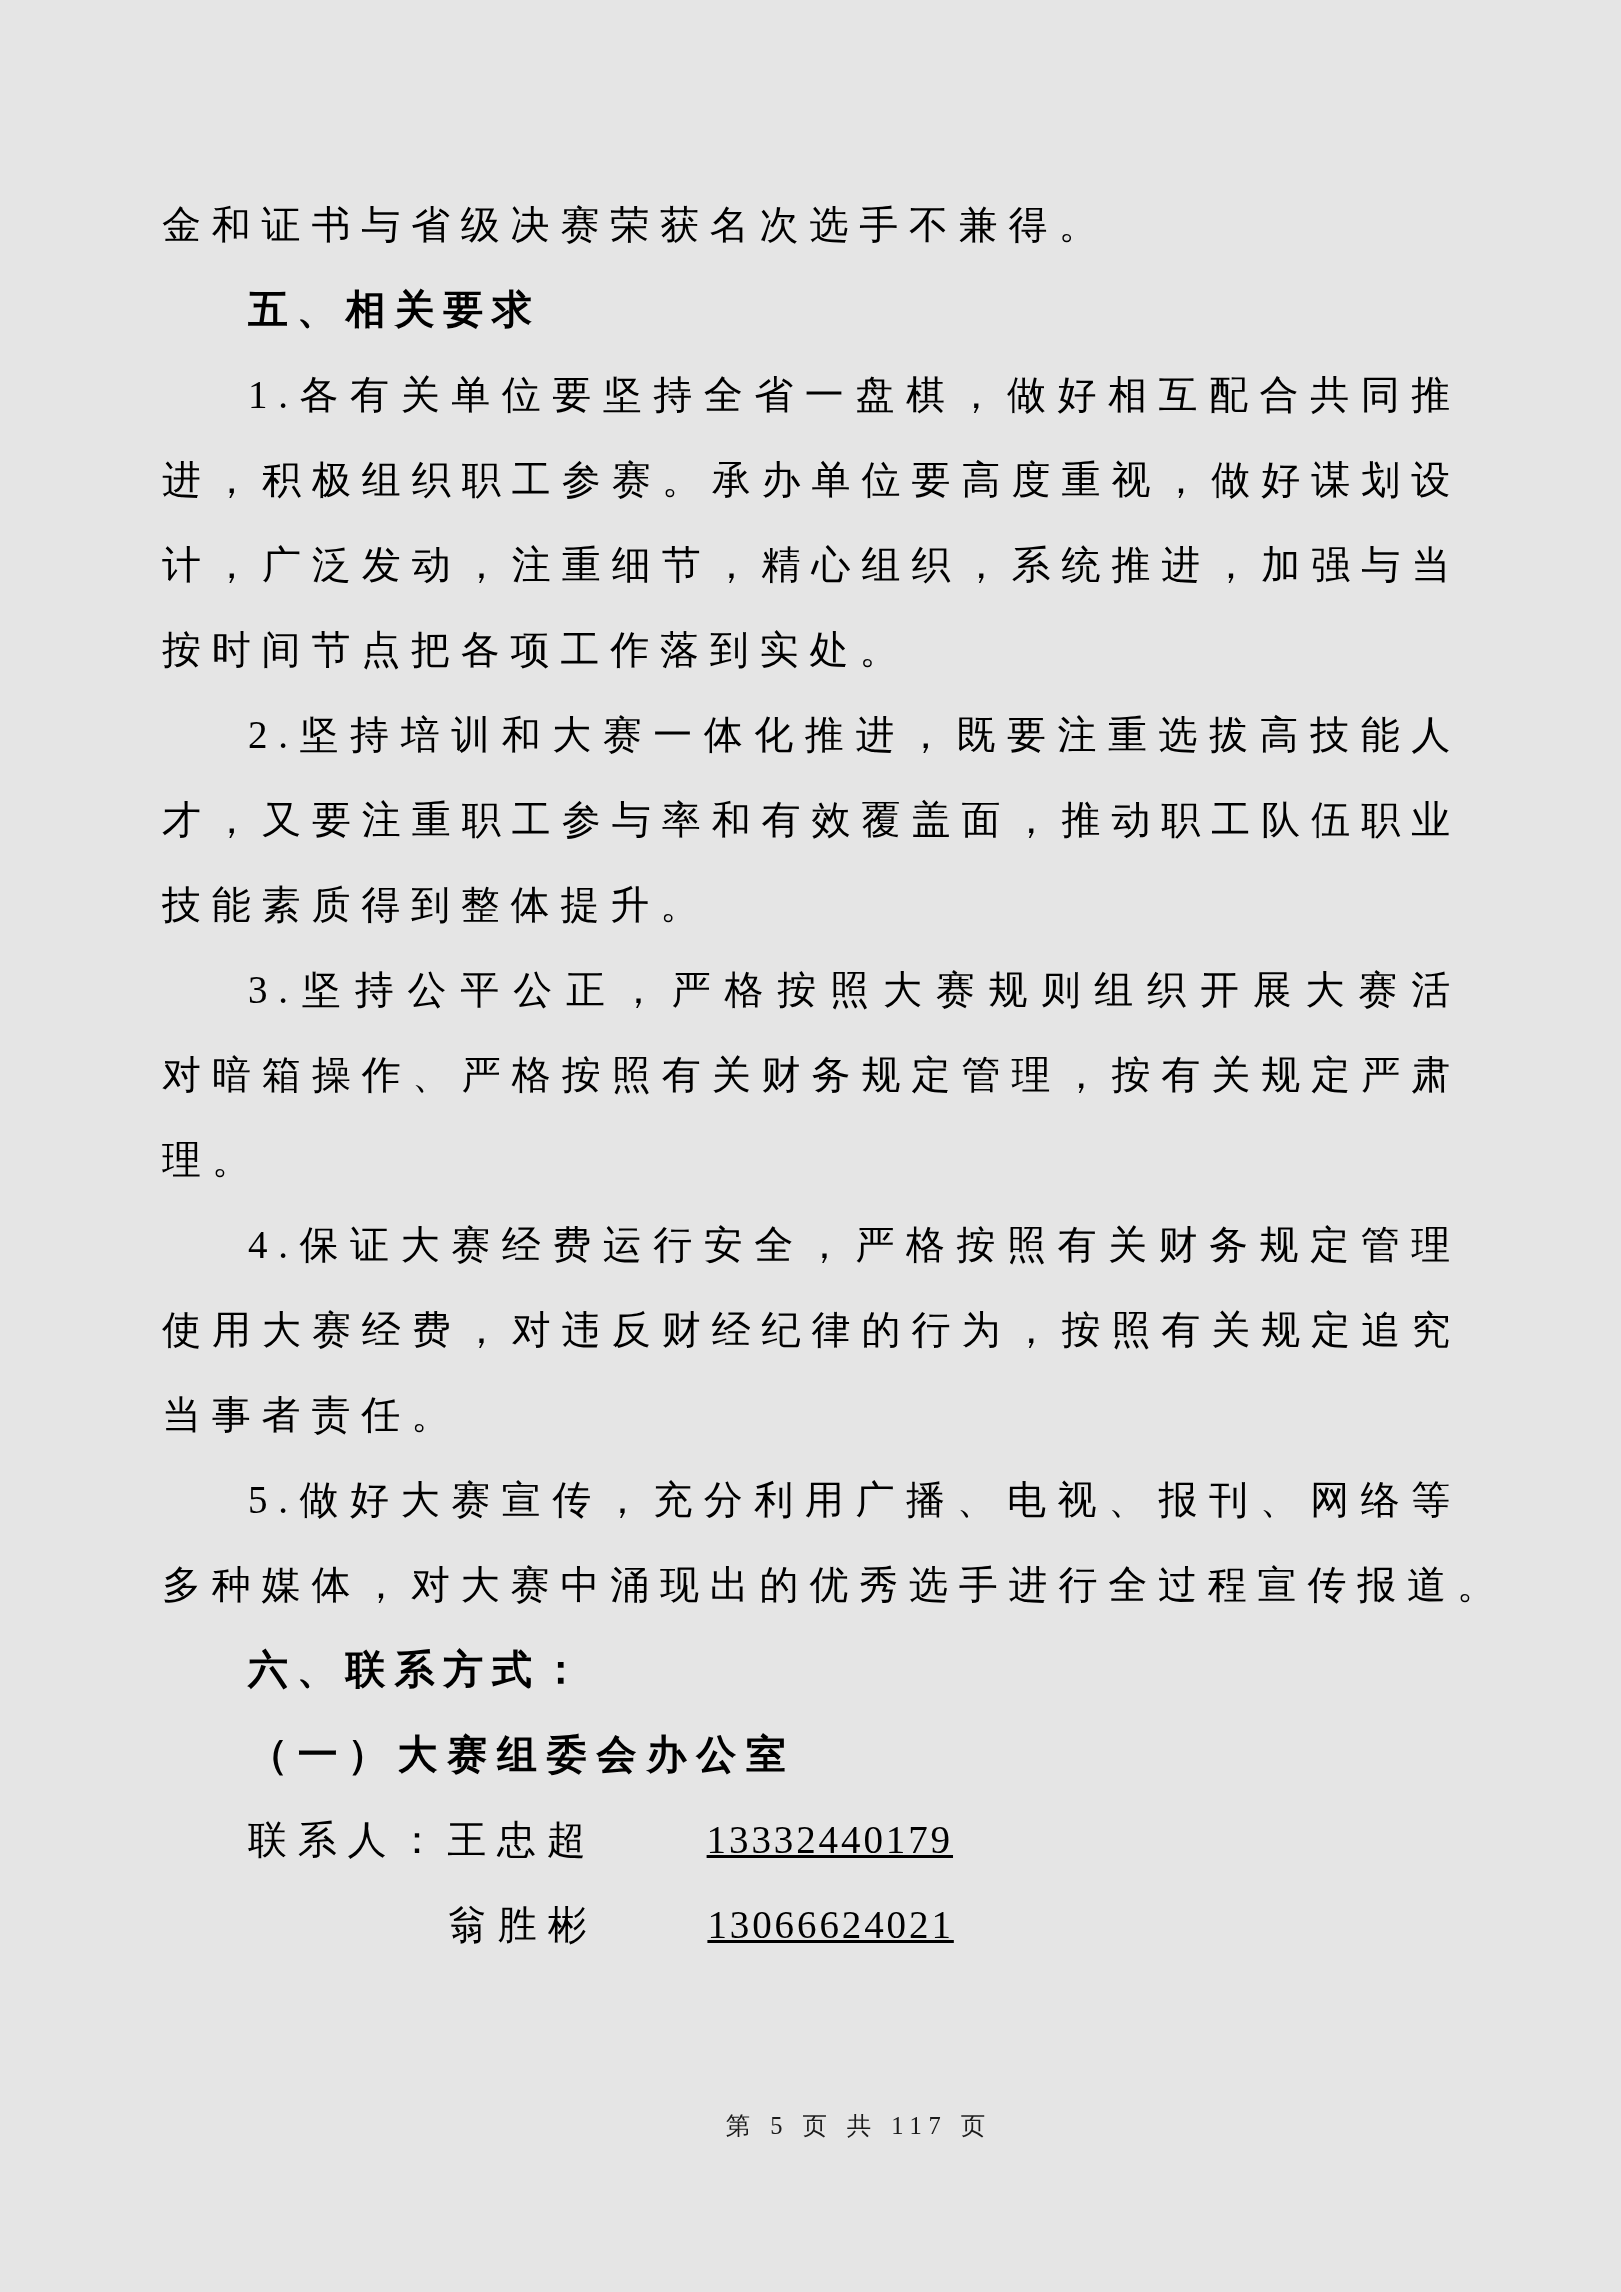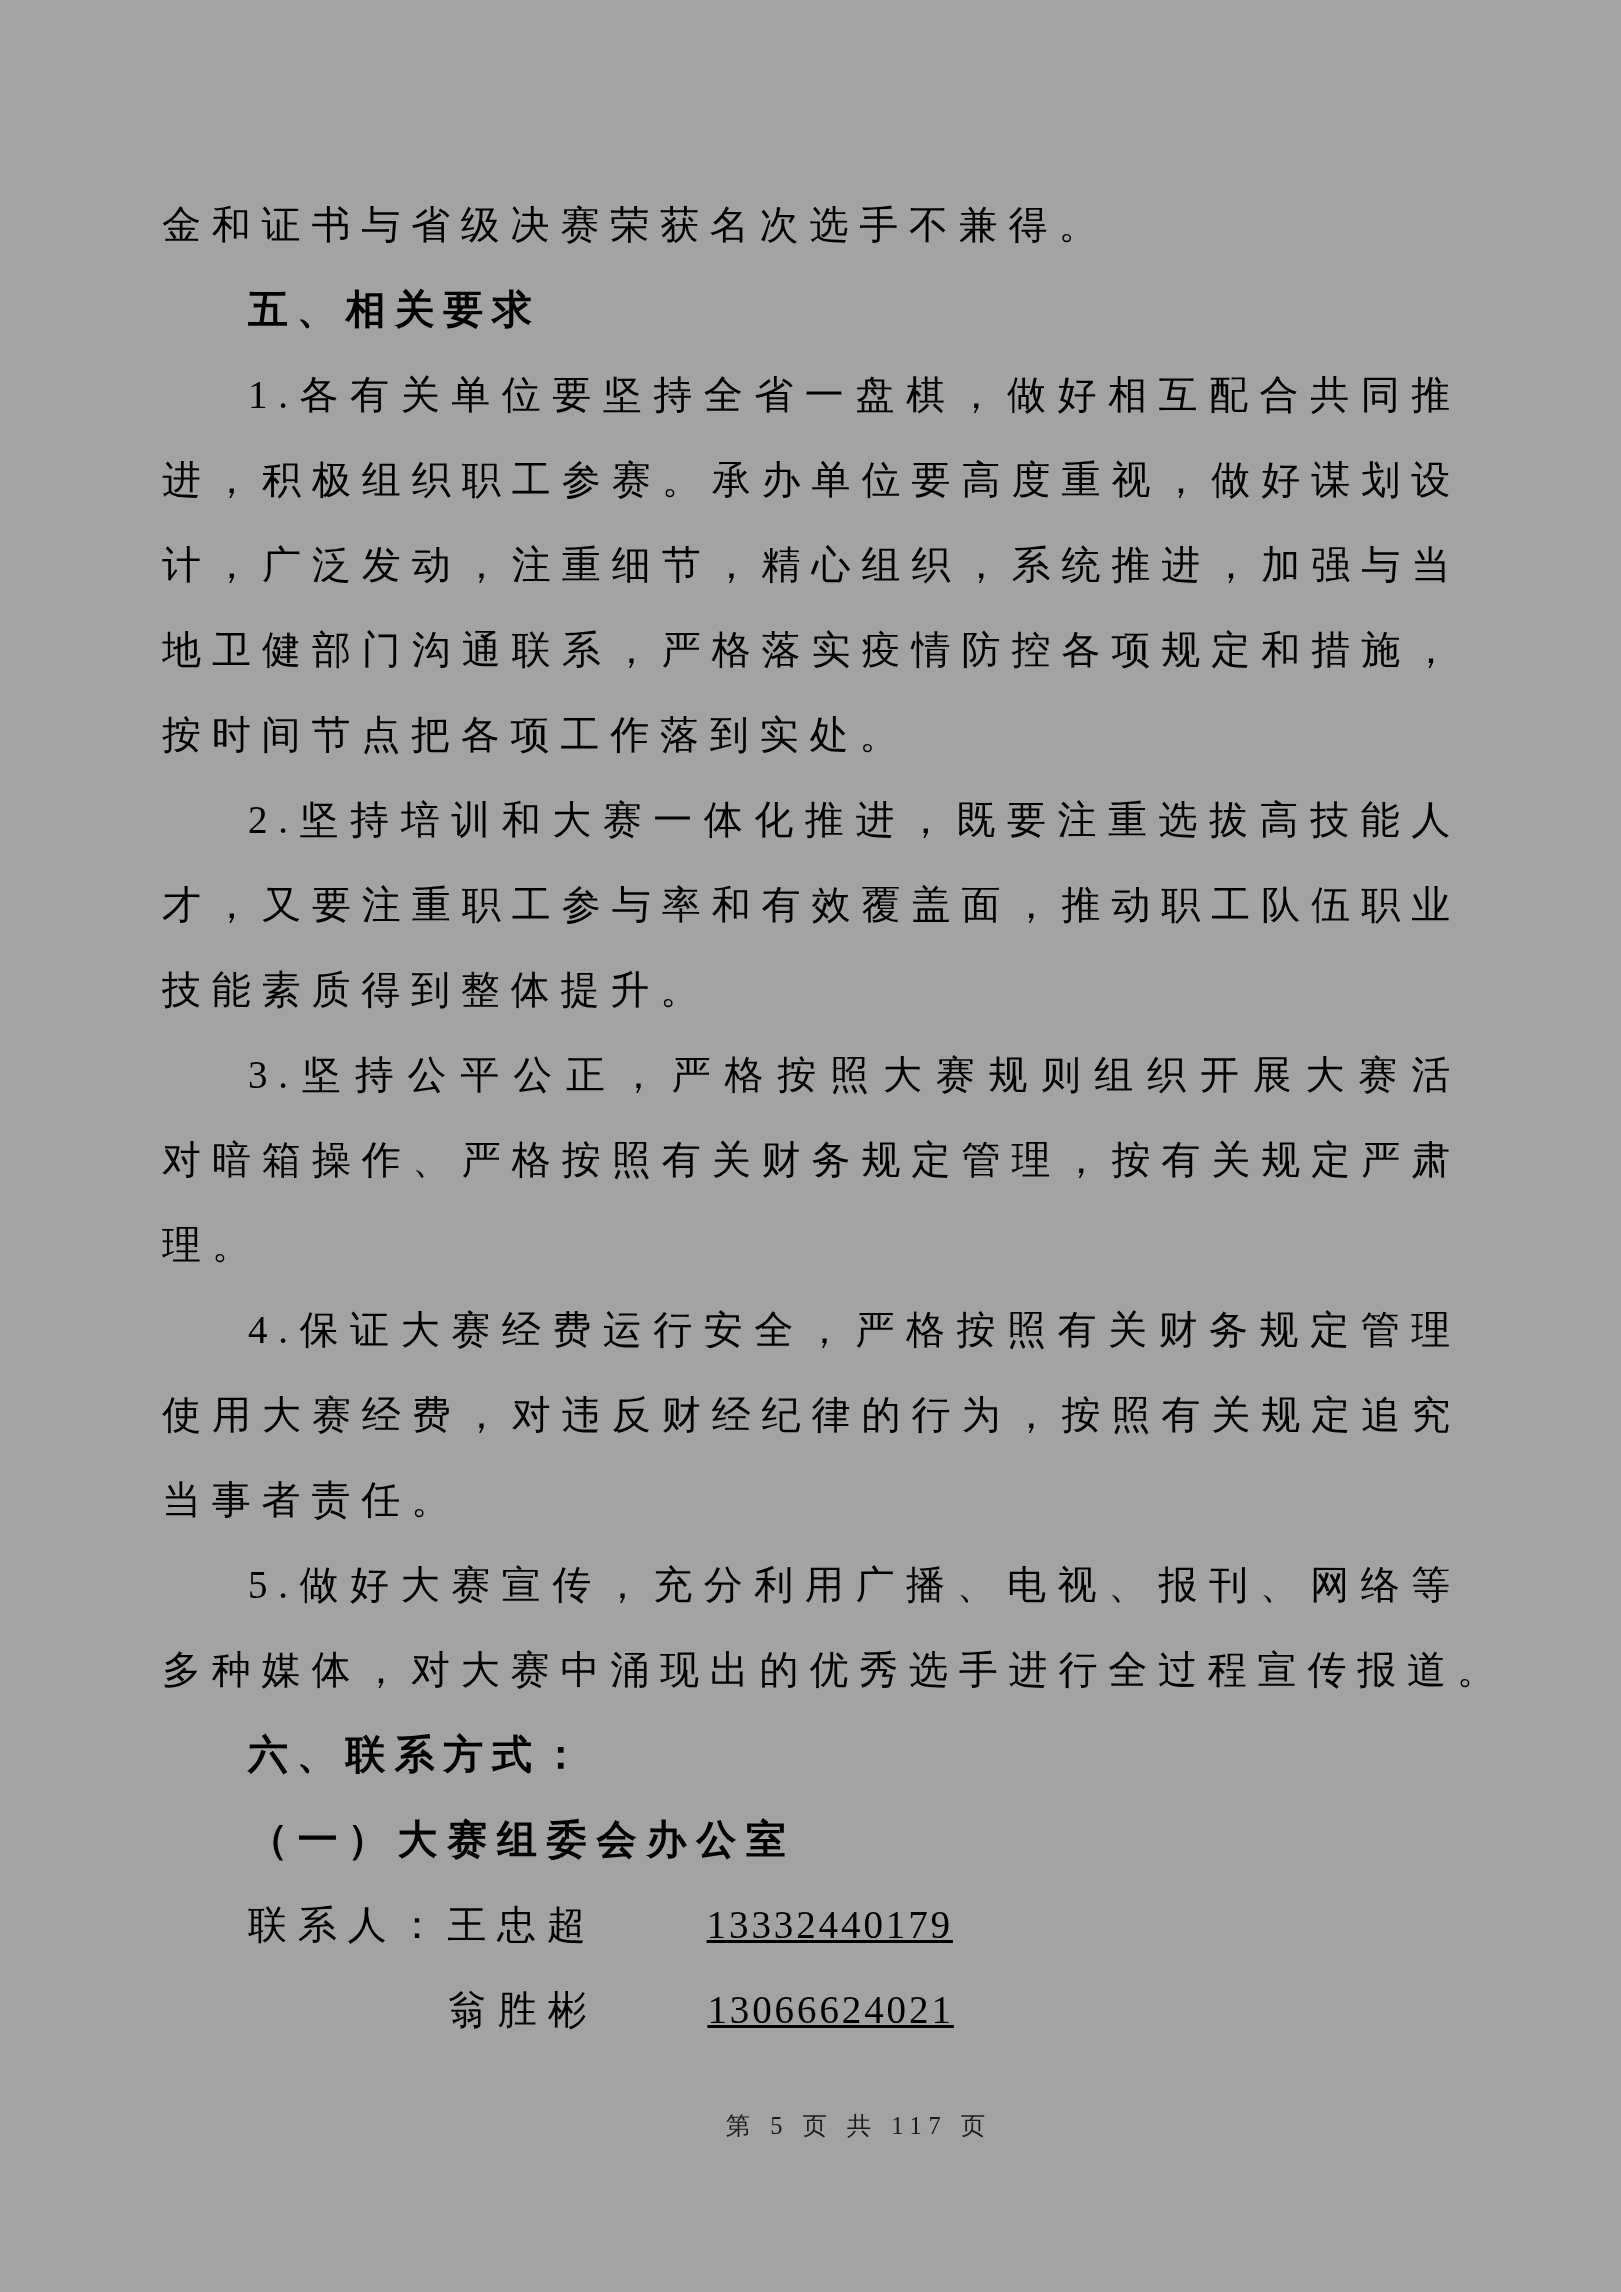--- a/index.html
+++ b/index.html
@@ -4,21 +4,21 @@
 <style>
   html, body {
     margin: 0;
     padding: 0;
     background: #ffffff;
   }
   .page {
     position: relative;
     width: 1621px;
     height: 2293px;
-    background: #a3a3a3;
+    background: #e5e5e5;
     overflow: hidden;
     font-family: "Liberation Serif", "DejaVu Serif", serif;
     color: #000000;
   }
   .doc-body {
     position: absolute;
     left: 162px;
     right: 160px;
     top: 182px;
   }
@@ -76,21 +76,20 @@
 </head>
 <body>
 
 <div class="page">
   <div class="doc-body">
       <div class="line style-body"><span>金和证书与省级决赛荣获名次选手不兼得。</span></div>
       <div class="line style-heading-hei indent-normal"><span>五、相关要求</span></div>
       <div class="line style-body indent-normal just"><span>1.各有关单位要坚持全省一盘棋，做好相互配合共同推</span></div>
       <div class="line style-body just"><span>进，积极组织职工参赛。承办单位要高度重视，做好谋划设</span></div>
       <div class="line style-body just"><span>计，广泛发动，注重细节，精心组织，系统推进，加强与当</span></div>
-      <div class="line style-body just"><span>地卫健部门沟通联系，严格落实疫情防控各项规定和措施，</span></div>
       <div class="line style-body"><span>按时间节点把各项工作落到实处。</span></div>
       <div class="line style-body indent-normal just"><span>2.坚持培训和大赛一体化推进，既要注重选拔高技能人</span></div>
       <div class="line style-body just"><span>才，又要注重职工参与率和有效覆盖面，推动职工队伍职业</span></div>
       <div class="line style-body"><span>技能素质得到整体提升。</span></div>
       <div class="line style-body indent-normal just"><span>3.坚持公平公正，严格按照大赛规则组织开展大赛活动，</span></div>
       <div class="line style-body just"><span>对暗箱操作、严格按照有关财务规定管理，按有关规定严肃处</span></div>
       <div class="line style-body"><span>理。</span></div>
       <div class="line style-body indent-normal just"><span>4.保证大赛经费运行安全，严格按照有关财务规定管理</span></div>
       <div class="line style-body just"><span>使用大赛经费，对违反财经纪律的行为，按照有关规定追究</span></div>
       <div class="line style-body"><span>当事者责任。</span></div>

